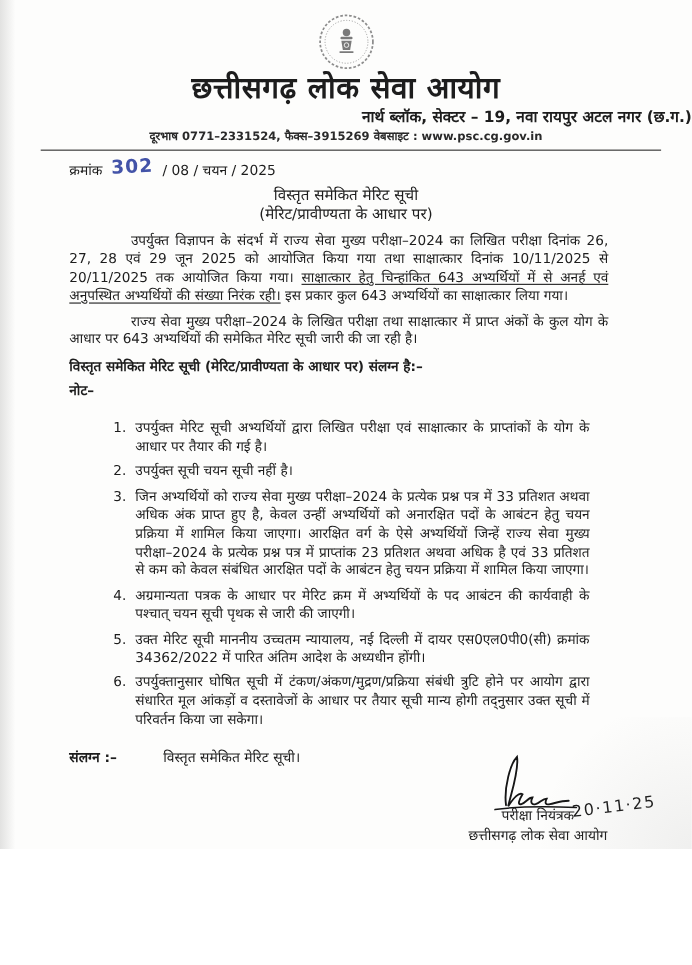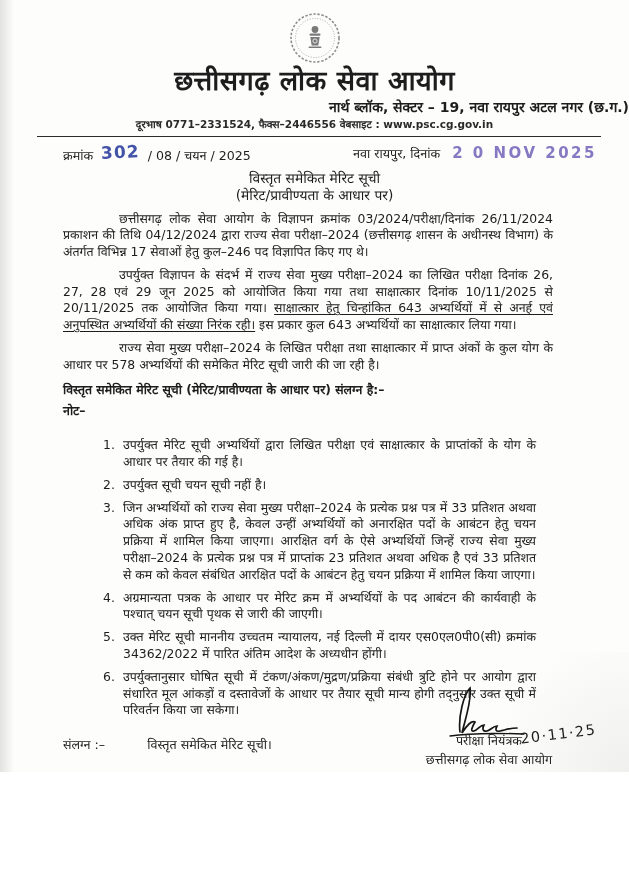--- a/index.html
+++ b/index.html
@@ -43,21 +43,21 @@
   .indent{text-indent:56px;}
   .bold{font-weight:bold;}
   .ul{text-decoration:underline;text-underline-offset:2px;}
   .attach{margin-top:8px;margin-bottom:5px;}
   .notelabel{margin-bottom:4px;}
   ol.notes{margin:17px;padding:0;list-style:none;counter-reset:n;}
   ol.notes li{counter-increment:n;position:relative;padding-left:43px;
     font-size:12.4px;line-height:16.8px;text-align:justify;margin-bottom:6px;}
   ol.notes li::before{content:counter(n) ".";position:absolute;left:23px;}
   .enclosure{margin-top:11px;font-size:12.6px;}
-  .enclosure .enc-label{font-weight:normal;margin-right:38px;}
+  .enclosure .enc-label{font-weight:bold;margin-right:38px;}
 
   .sig-block{position:absolute;top:684px;left:385px;width:208px;text-align:center;z-index:2;}
   .sig-svg{display:block;margin:0 auto -9px auto;}
   .sig-date{position:absolute;top:42px;right:-4px;font-size:14.5px;color:#1a1a1a;
     transform:rotate(-7deg);letter-spacing:1.5px;white-space:nowrap;}
   .sig-line{font-weight:normal;font-size:12.6px;line-height:19px;}
   .initial-svg{display:block;margin:4px auto 0 62px;}
 </style>
 </head>
 <body>
@@ -71,46 +71,41 @@
       <g fill="#7a7a7a" stroke="none">
         <circle cx="26" cy="17.5" r="3.4"></circle>
         <rect x="20.5" y="21.5" width="11" height="2.2" rx="1"></rect>
         <path d="M21.3 25 h9.4 l-1.4 8.5 h-6.6 z"></path>
         <circle cx="26" cy="29" r="2.1" fill="none" stroke="#fdfdfc" stroke-width="0.8"></circle>
         <rect x="19.5" y="34.5" width="13" height="1.6" rx="0.8"></rect>
       </g>
     </svg>
     <div class="org-name">छत्तीसगढ़ लोक सेवा आयोग</div>
     <div class="org-address">नार्थ ब्लॉक, सेक्टर – 19, नवा रायपुर अटल नगर (छ.ग.)</div>
-    <div class="org-contact">दूरभाष 0771–2331524, फैक्स–2446556 वेबसाइट : www.psc.cg.gov.in</div>
+    <div class="org-contact">दूरभाष 0771–2331524, फैक्स–3915269 वेबसाइट : www.psc.cg.gov.in</div>
   </div>
 
   <div class="rule"></div>
 
   <div class="ref-row">
     <div class="ref-left">
       <span>क्रमांक</span>
       <span class="hand">302</span>
       <span>/ 08 / चयन / 2025</span>
     </div>
-    <div class="ref-right">
-      <span>नवा रायपुर, दिनांक</span>
-      <span class="stamp">2 0 NOV 2025</span>
-    </div>
   </div>
 
   <div class="doc-title">
     <div>विस्तृत समेकित मेरिट सूची</div>
     <div>(मेरिट/प्रावीण्यता के आधार पर)</div>
   </div>
 
   <div class="content">
-    <p class="body indent">छत्तीसगढ़ लोक सेवा आयोग के विज्ञापन क्रमांक 03/2024/परीक्षा/दिनांक 26/11/2024 प्रकाशन की तिथि 04/12/2024 द्वारा राज्य सेवा परीक्षा–2024 (छत्तीसगढ़ शासन के अधीनस्थ विभाग) के अंतर्गत विभिन्न 17 सेवाओं हेतु कुल–246 पद विज्ञापित किए गए थे।</p>
     <p class="body indent"><span>उपर्युक्त विज्ञापन के संदर्भ में राज्य सेवा मुख्य परीक्षा–2024 का लिखित परीक्षा दिनांक 26, 27, 28 एवं 29 जून 2025 को आयोजित किया गया तथा साक्षात्कार दिनांक 10/11/2025 से 20/11/2025 तक आयोजित किया गया। </span><span class="ul">साक्षात्कार हेतु चिन्हांकित 643 अभ्यर्थियों में से अनर्ह एवं अनुपस्थित अभ्यर्थियों की संख्या निरंक रही।</span><span> इस प्रकार कुल 643 अभ्यर्थियों का साक्षात्कार लिया गया।</span></p>
-    <p class="body indent">राज्य सेवा मुख्य परीक्षा–2024 के लिखित परीक्षा तथा साक्षात्कार में प्राप्त अंकों के कुल योग के आधार पर 578 अभ्यर्थियों की समेकित मेरिट सूची जारी की जा रही है।</p>
+    <p class="body indent">राज्य सेवा मुख्य परीक्षा–2024 के लिखित परीक्षा तथा साक्षात्कार में प्राप्त अंकों के कुल योग के आधार पर 643 अभ्यर्थियों की समेकित मेरिट सूची जारी की जा रही है।</p>
 
     <p class="body bold attach">विस्तृत समेकित मेरिट सूची (मेरिट/प्रावीण्यता के आधार पर) संलग्न है:–</p>
     <p class="body bold notelabel">नोट–</p>
 
     <ol class="notes">
       <li>उपर्युक्त मेरिट सूची अभ्यर्थियों द्वारा लिखित परीक्षा एवं साक्षात्कार के प्राप्तांकों के योग के आधार पर तैयार की गई है।</li>
       <li>उपर्युक्त सूची चयन सूची नहीं है।</li>
       <li>जिन अभ्यर्थियों को राज्य सेवा मुख्य परीक्षा–2024 के प्रत्येक प्रश्न पत्र में 33 प्रतिशत अथवा अधिक अंक प्राप्त हुए है, केवल उन्हीं अभ्यर्थियों को अनारक्षित पदों के आबंटन हेतु चयन प्रक्रिया में शामिल किया जाएगा। आरक्षित वर्ग के ऐसे अभ्यर्थियों जिन्हें राज्य सेवा मुख्य परीक्षा–2024 के प्रत्येक प्रश्न पत्र में प्राप्तांक 23 प्रतिशत अथवा अधिक है एवं 33 प्रतिशत से कम को केवल संबंधित आरक्षित पदों के आबंटन हेतु चयन प्रक्रिया में शामिल किया जाएगा।</li>
       <li>अग्रमान्यता पत्रक के आधार पर मेरिट क्रम में अभ्यर्थियों के पद आबंटन की कार्यवाही के पश्चात् चयन सूची पृथक से जारी की जाएगी।</li>
       <li>उक्त मेरिट सूची माननीय उच्चतम न्यायालय, नई दिल्ली में दायर एस0एल0पी0(सी) क्रमांक 34362/2022 में पारित अंतिम आदेश के अध्यधीन होंगी।</li>

